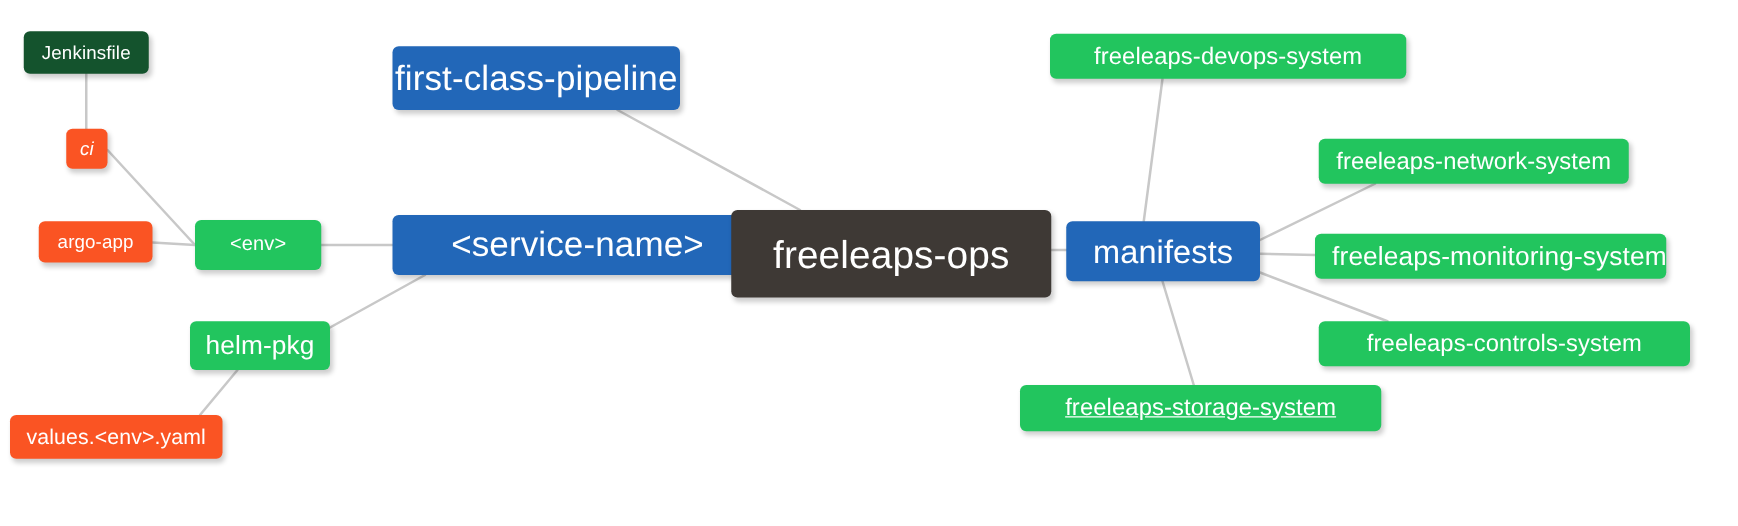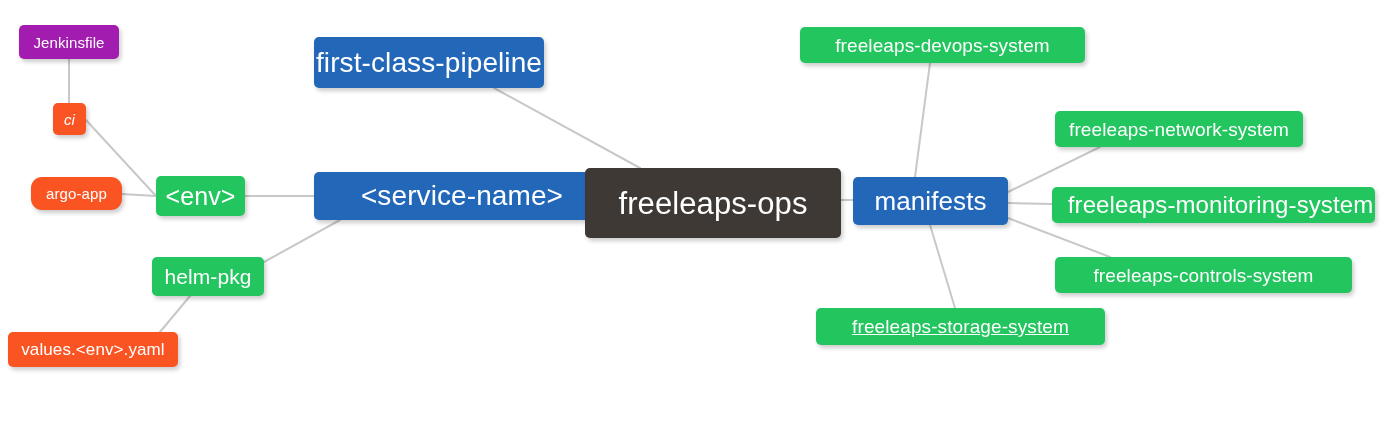--- a/index.html
+++ b/index.html
@@ -39,21 +39,21 @@
     line-height: 1;
     letter-spacing: 0.1px;
     box-shadow: 2px 3px 4px rgba(0,0,0,0.20);
     padding: 0 10px;
     z-index: 2;
     user-select: none;
   }
   .n-root    { background: #3e3935; }
   .n-blue    { background: #2267b8; }
   .n-green   { background: #22c55e; }
-  .n-orange  { background: #a21caf; }
+  .n-orange  { background: #14532d; }
   .n-red     { background: #fa5423; }
 </style>
 </head>
 <body>
 
 <div id="canvas">
   <svg id="edge-layer" viewBox="0 0 1390 421" xmlns="http://www.w3.org/2000/svg">
       <line x1="69" y1="59" x2="69" y2="103" stroke="#c8c8c8" stroke-width="2" stroke-linecap="round"></line>
       <line x1="86" y1="120" x2="156" y2="196" stroke="#c8c8c8" stroke-width="2" stroke-linecap="round"></line>
       <line x1="122" y1="194" x2="156" y2="196" stroke="#c8c8c8" stroke-width="2" stroke-linecap="round"></line>
@@ -69,51 +69,51 @@
       <line x1="1008" y1="218" x2="1110" y2="257" stroke="#c8c8c8" stroke-width="2" stroke-linecap="round"></line>
       <line x1="930" y1="225" x2="955" y2="308" stroke="#c8c8c8" stroke-width="2" stroke-linecap="round"></line>
     </svg>
   <div id="node-layer">
       <div class="node n-orange" style="left: 19px; top: 25px; width: 100px; height: 34px; font-size: 15px;">
         <span>Jenkinsfile</span>
       </div>
       <div class="node n-red" style="left: 53px; top: 103px; width: 33px; height: 32px; font-size: 15px; font-style: italic;">
         <span>ci</span>
       </div>
-      <div class="node n-red" style="left: 31px; top: 177px; width: 91px; height: 33px; font-size: 15px; border-radius: 11px;">
+      <div class="node n-red" style="left: 31px; top: 177px; width: 91px; height: 33px; font-size: 15px;">
         <span>argo-app</span>
       </div>
-      <div class="node n-green" style="left: 156px; top: 176px; width: 89px; height: 40px; font-size: 25px;">
+      <div class="node n-green" style="left: 156px; top: 176px; width: 101px; height: 40px; font-size: 16px;">
         <span>&lt;env&gt;</span>
       </div>
       <div class="node n-green" style="left: 152px; top: 257px; width: 112px; height: 39px; font-size: 21px;">
         <span>helm-pkg</span>
       </div>
       <div class="node n-red" style="left: 8px; top: 332px; width: 170px; height: 35px; font-size: 17px;">
         <span>values.&lt;env&gt;.yaml</span>
       </div>
       <div class="node n-blue" style="left: 314px; top: 37px; width: 230px; height: 51px; font-size: 28px;">
         <span>first-class-pipeline</span>
       </div>
       <div class="node n-blue" style="left: 314px; top: 172px; width: 296px; height: 48px; font-size: 28px;">
         <span>&lt;service-name&gt;</span>
       </div>
       <div class="node n-root" style="left: 585px; top: 168px; width: 256px; height: 70px; font-size: 31px;">
         <span>freeleaps-ops</span>
       </div>
       <div class="node n-blue" style="left: 853px; top: 177px; width: 155px; height: 48px; font-size: 26px;">
         <span>manifests</span>
       </div>
-      <div class="node n-green" style="left: 800px; top: 27px; width: 285px; height: 36px; font-size: 19px;">
+      <div class="node n-green" style="left: 840px; top: 27px; width: 285px; height: 36px; font-size: 19px;">
         <span>freeleaps-devops-system</span>
       </div>
       <div class="node n-green" style="left: 1055px; top: 111px; width: 248px; height: 36px; font-size: 19px;">
         <span>freeleaps-network-system</span>
       </div>
-      <div class="node n-green" style="left: 1052px; top: 187px; width: 323px; height: 36px; font-size: 24px; padding-left: 24px;">
+      <div class="node n-green" style="left: 1052px; top: 187px; width: 281px; height: 36px; font-size: 21px; padding-left: 24px;">
         <span>freeleaps-monitoring-system</span>
       </div>
       <div class="node n-green" style="left: 1055px; top: 257px; width: 297px; height: 36px; font-size: 19px;">
         <span>freeleaps-controls-system</span>
       </div>
       <div class="node n-green" style="left: 816px; top: 308px; width: 289px; height: 37px; font-size: 19px; text-decoration: underline;">
         <span>freeleaps-storage-system</span>
       </div>
     </div>
 </div>

